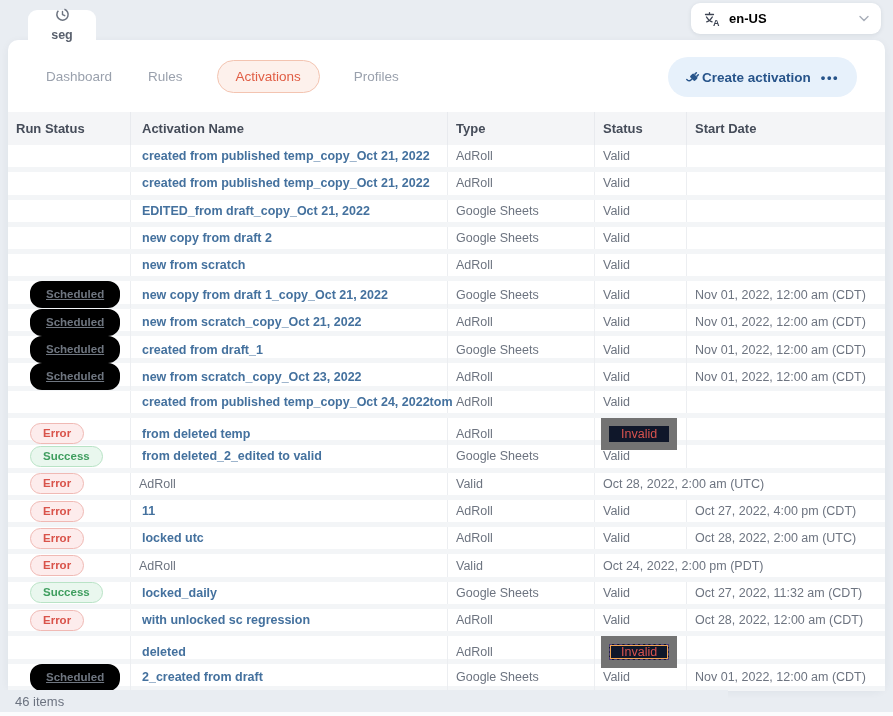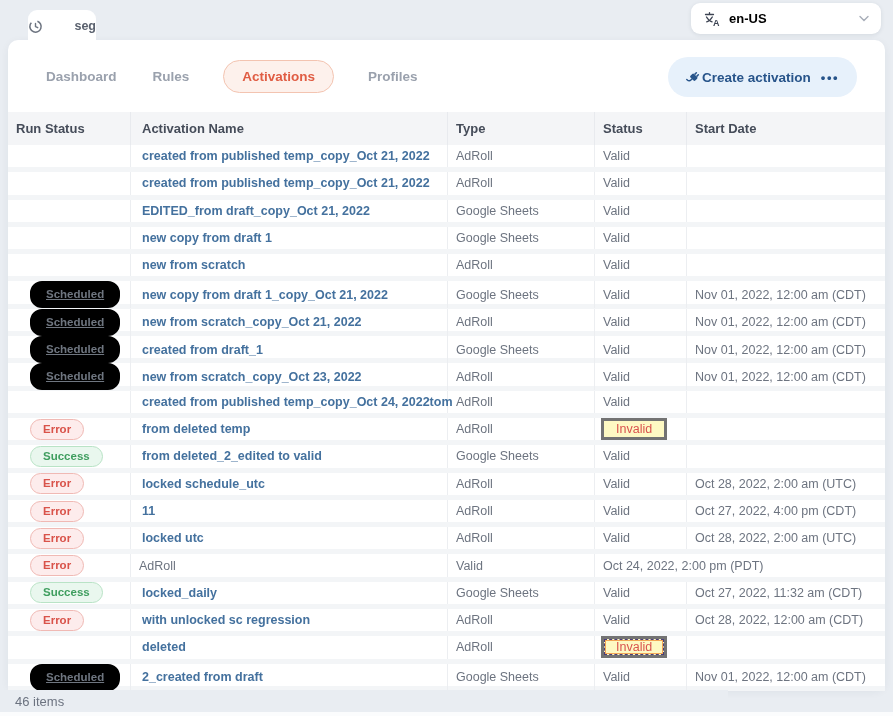--- a/index.html
+++ b/index.html
@@ -8,31 +8,31 @@
 
   
   .lang-select { position:absolute; top:3px; right:12px; width:190px; height:31px;
     background:#fff; border-radius:9px; box-shadow:0 1px 4px rgba(30,45,70,.10);
     display:flex; align-items:center; padding:0 12px; gap:8px; cursor:pointer; }
   .lang-select .label { font-size:13px; color:#000000; font-weight:600; }
   .lang-select .chev { margin-left:auto; }
 
   .doc-tab { position:absolute; top:10px; left:28px; width:68px; height:32px;
     background:#fff; border-radius:9px 9px 0 0; display:flex; align-items:center;
-    justify-content:space-between; gap:6px; cursor:pointer; z-index:2; }
+    justify-content:flex-end; gap:6px; cursor:pointer; z-index:2;flex-direction:column; }
   .doc-tab .label { font-size:12.5px; font-weight:700; color:#5a616e; }
 
   
   .card { position:absolute; top:40px; left:8px; width:877px; height:650px;
     background:#fff; border-radius:10px; box-shadow:0 2px 8px rgba(30,45,70,.06); }
 
   
   .nav { position:absolute; top:15px; left:36px; height:42px;
     display:flex; align-items:center; gap:32px; }
-  .nav-item { font-size:13.5px; font-weight:700; color:#9aa1ad; cursor:pointer;
+  .nav-item { font-size:13.5px; font-weight:400; color:#9aa1ad; cursor:pointer;
     padding:8px 2px; border-radius:18px; }
   .nav-item.active { color:#e05d44; background:#fdf1ec;
     border:1px solid #f3c4b1; padding:8px 18px; }
 
   .create-btn { position:absolute; top:17px; right:28px; height:40px;
     background:#e7f1fb; border-radius:20px; display:flex; align-items:center;
     padding:0 18px; cursor:pointer; }
   .create-btn .label { font-size:13.5px; font-weight:700; color:#27548a; }
   .create-btn .dots { font-size:13px; font-weight:700; color:#27548a;
     letter-spacing:1.5px; margin-left:10px; cursor:pointer; }
@@ -54,21 +54,21 @@
     white-space:nowrap; overflow:visible; }
   .trow .td:last-child { border-right:none; }
   .td.name { padding-left:11px; }
   .td.name .link { color:#44719e; font-weight:600; cursor:pointer; }
 
   .badge { font-size:11.5px; font-weight:600; border-radius:12px;
     padding:2px 12px; margin-left:14px; line-height:15px; }
   .badge.scheduled { background:#000000; border:4px solid #000000; color:#6f7680;text-decoration:underline; }
   .badge.error     { background:#fdecec; border:1px solid #f0b9b4; color:#d9534a; }
   .badge.success   { background:#e9f7ee; border:1px solid #b9e3c6; color:#3f9e5f; }
-  .hl { display:inline-flex; border:3px solid #737373; background:#fef9c3;
+  .hl { display:inline-flex; border:8px solid #737373; background:#0f172a;
     margin-left:-2px; }
   .hl .hl-inner { padding:1px 12px; font-size:12.5px; color:#d9534f; }
   .hl.dashed .hl-inner { border:1px dashed #4a3d7a;
     box-shadow:inset 0 0 0 1px #f2a654; padding:0 11px; }
 
   
   .footer { position:absolute; left:0; bottom:0; width:728px; height:26px;
     background:#e9edf2; }
   .footer .count { position:absolute; left:15px; top:4px; font-size:13px;
     color:#6c7380; }
@@ -166,21 +166,21 @@
         </div>
         <div class="td">Google Sheets</div>
         <div class="td">
           <span>Valid</span>
         </div>
         <div class="td"></div>
       </div>
       <div class="trow grid-row">
         <div class="td"></div>
         <div class="td name">
-          <span class="link">new copy from draft 1</span>
+          <span class="link">new copy from draft 2</span>
         </div>
         <div class="td">Google Sheets</div>
         <div class="td">
           <span>Valid</span>
         </div>
         <div class="td"></div>
       </div>
       <div class="trow grid-row">
         <div class="td"></div>
         <div class="td name">
@@ -279,23 +279,20 @@
         </div>
         <div class="td">Google Sheets</div>
         <div class="td">
           <span>Valid</span>
         </div>
         <div class="td"></div>
       </div>
       <div class="trow grid-row">
         <div class="td">
           <span class="badge error">Error</span>
-        </div>
-        <div class="td name">
-          <span class="link">locked schedule_utc</span>
         </div>
         <div class="td">AdRoll</div>
         <div class="td">
           <span>Valid</span>
         </div>
         <div class="td">Oct 28, 2022, 2:00 am (UTC)</div>
       </div>
       <div class="trow grid-row">
         <div class="td">
           <span class="badge error">Error</span>

